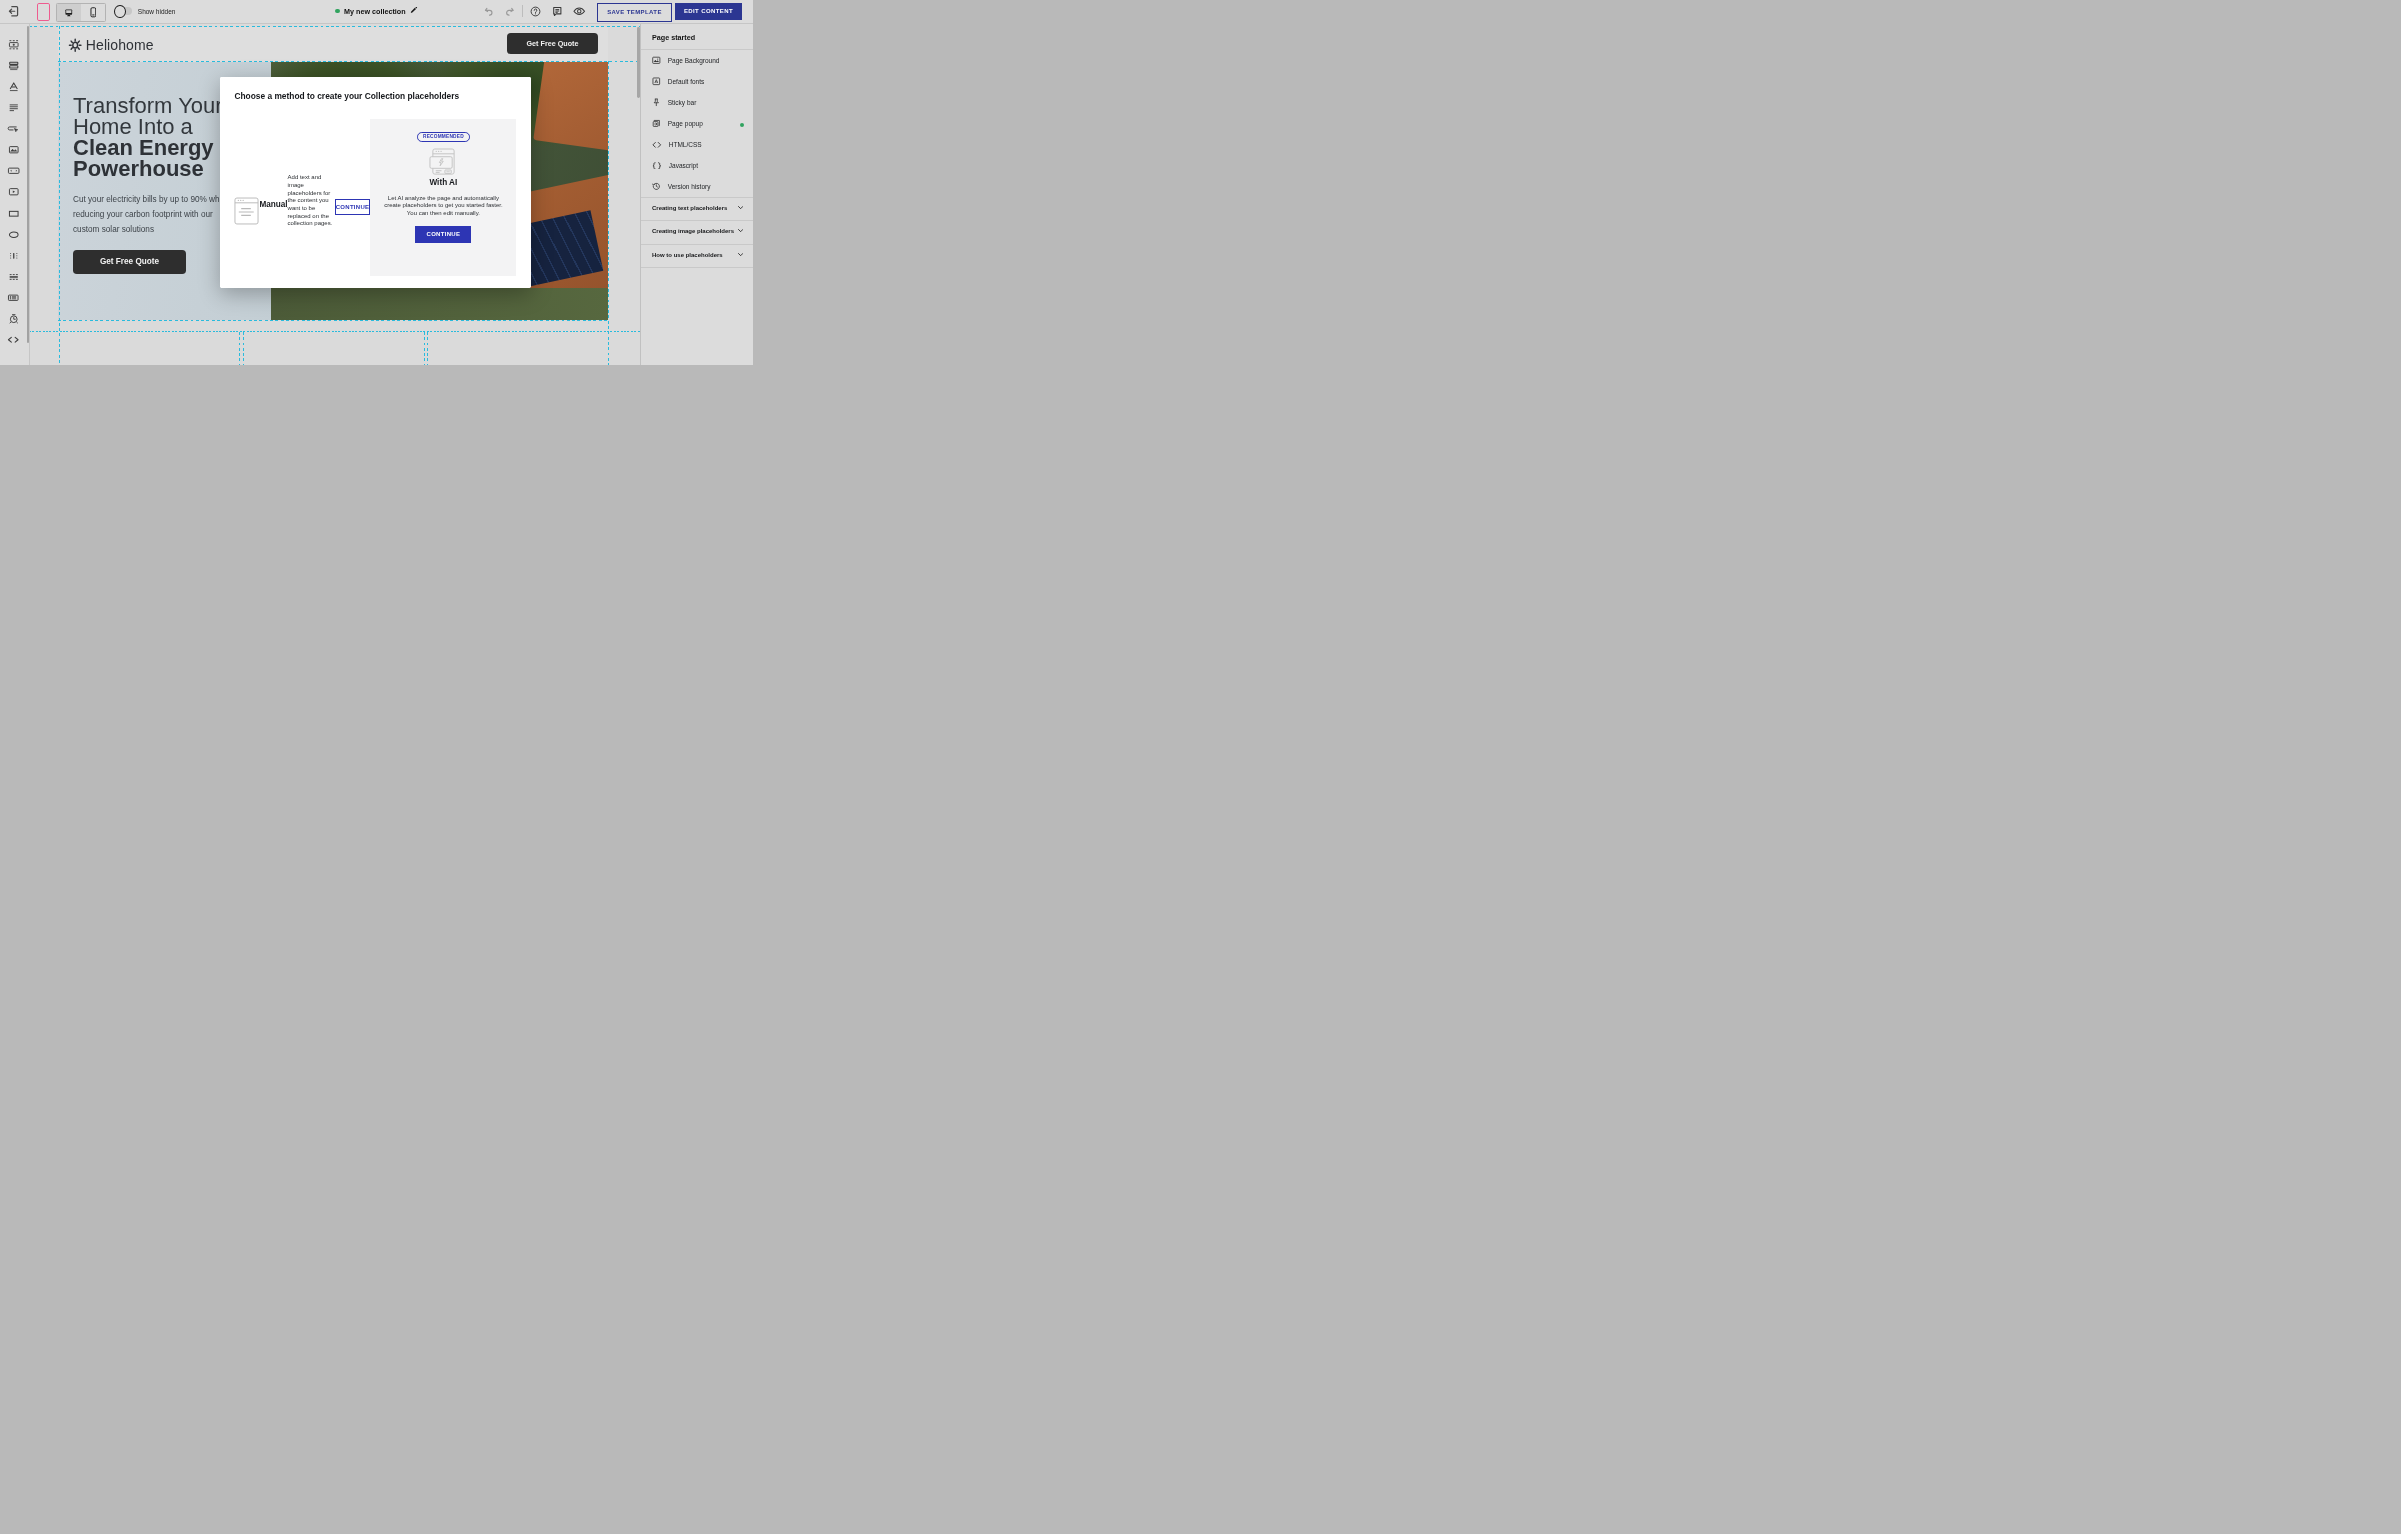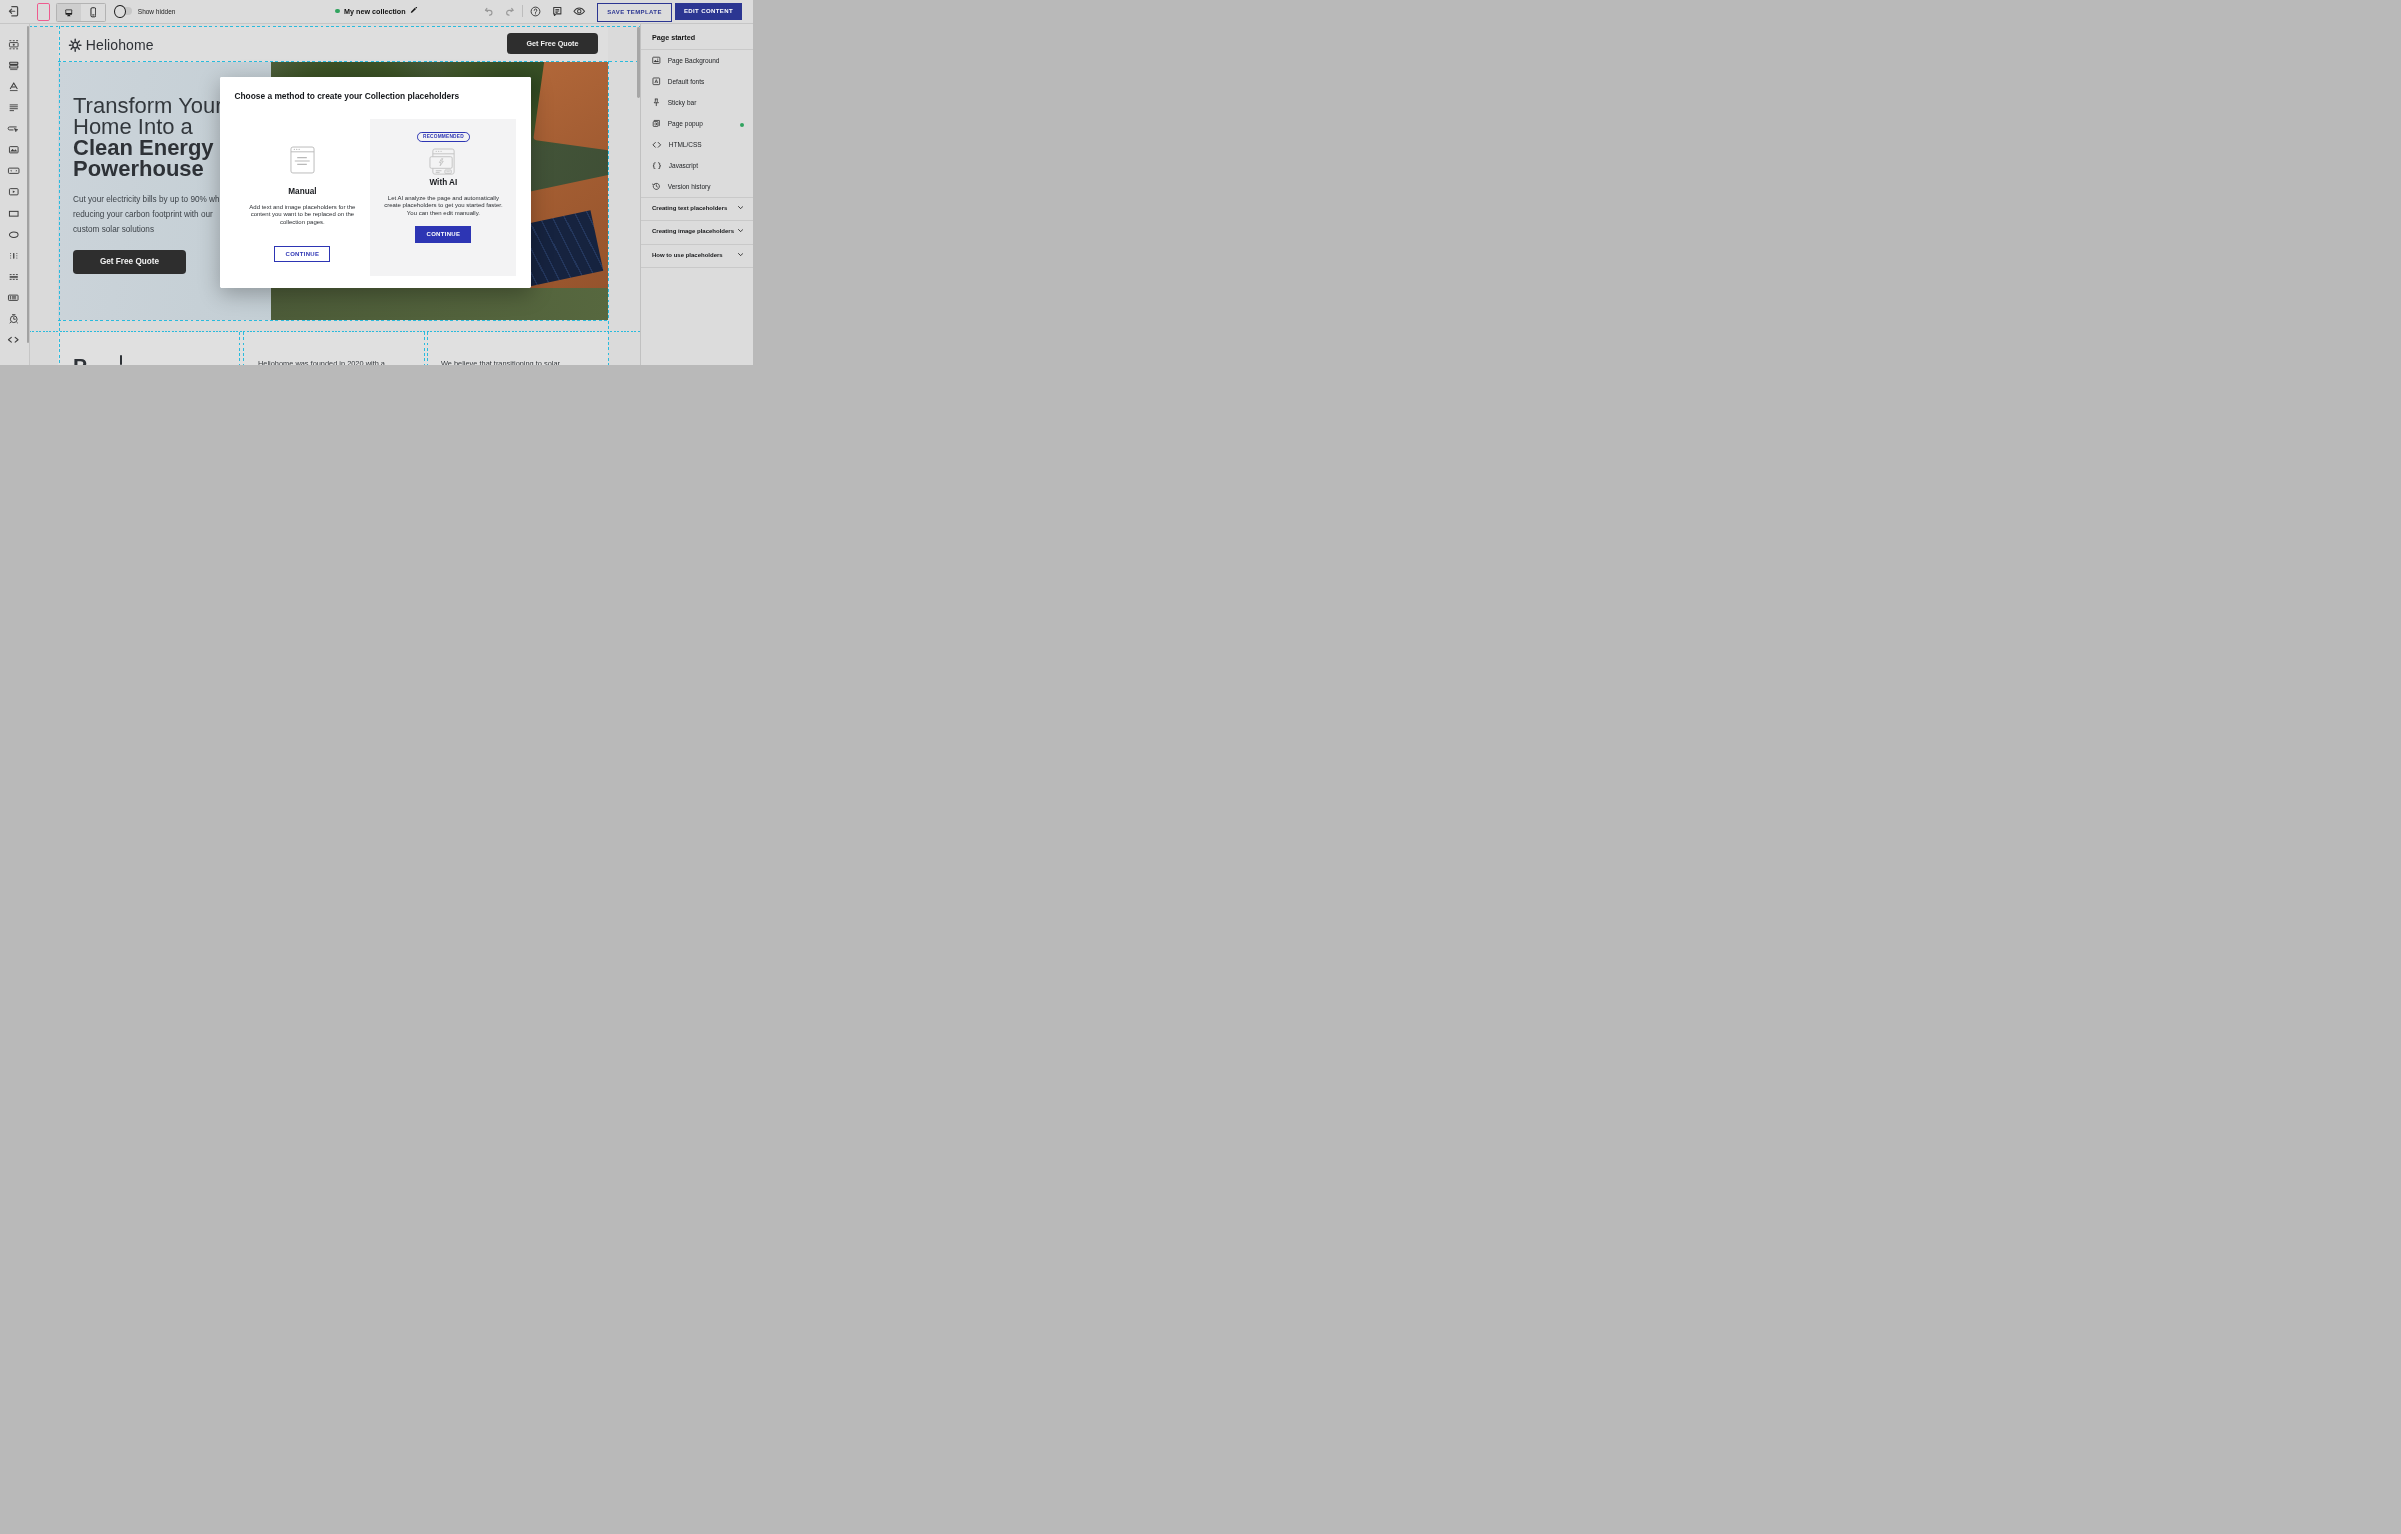--- a/index.html
+++ b/index.html
@@ -71,21 +71,21 @@
   .guide-h{position:absolute;height:1px;background:repeating-linear-gradient(90deg,#29bbdd 0 2.9px,transparent 2.9px 5.3px);z-index:5;}
   .guide-h.dense{background:repeating-linear-gradient(90deg,#29bbdd 0 1.9px,transparent 1.9px 3.4px);height:1.4px;}
   .guide-v{position:absolute;width:1px;background:repeating-linear-gradient(180deg,#29bbdd 0 2.9px,transparent 2.9px 5.3px);z-index:5;}
   #canvas-scrollbar{position:absolute;right:0.5px;top:4.8px;width:2.4px;height:71px;border-radius:1.4px;background:#a6a6a6;z-index:6;}
 
   
   #modal{left:220px;top:77px;width:311px;height:211px;background:#ffffff;border-radius:1.4px;
          box-shadow:0 5.8px 21.6px rgba(0,0,0,.28);z-index:50;}
   #modal-title{position:absolute;left:14.4px;top:14.4px;font-size:8.4px;font-weight:700;color:#16181c;}
   #modal-cols{position:absolute;left:14.4px;top:42px;width:282px;height:157px;display:flex;}
-  #col-manual{width:136px;display:flex;flex-direction:column;align-items:center;text-align:center;}
+  #col-manual{width:136px;display:flex;flex-direction:row;align-items:center;}
   #col-ai{width:146px;margin-left:0;background:#f3f3f4;display:flex;flex-direction:column;align-items:center;text-align:center;padding-top:12.5px;box-sizing:border-box;}
   #manual-icon{margin-top:27px;}
   .opt-heading{font-size:8.2px;font-weight:700;color:#17191d;}
   #col-manual .opt-heading{margin-top:13.4px;}
   .opt-body{font-size:6px;line-height:7.7px;color:#2c2f33;margin-top:7.2px;}
   #manual-body{width:111px;}
   #ai-body{width:124px;}
   #recommended-badge{height:8.2px;padding:0 4.8px;border:0.7px solid #2d35b4;border-radius:4.8px;color:#2d35b4;
       font-size:4.8px;font-weight:700;letter-spacing:0.2px;display:flex;align-items:center;}
   #ai-icon{margin-top:6.7px;}
@@ -378,26 +378,20 @@
         <div class="hero-h bold">Powerhouse</div>
         <div id="hero-par">
           <div>Cut your electricity bills by up to 90% while</div>
           <div>reducing your carbon footprint with our</div>
           <div>custom solar solutions</div>
         </div>
       </div>
       <div id="hero-cta" class="dark-btn">Get Free Quote</div>
     </div>
 
-    <div id="bottom-section">
-      <div id="bottom-heading">P</div>
-      <div id="bottom-asc"></div>
-      <div id="bottom-par-2" class="bottom-par">Heliohome was founded in 2020 with a</div>
-      <div id="bottom-par-3" class="bottom-par">We believe that transitioning to solar</div>
-    </div>
 
     <div class="guide-h" style="left:0;top:3.8px;width:611px;height:0.5px;"></div>
     <div class="guide-h" style="left:29px;top:38px;width:582px;"></div>
     <div class="guide-h" style="left:29px;top:297px;width:550px;"></div>
     <div class="guide-h dense" style="left:0;top:308px;width:611px;"></div>
     <div class="guide-v" style="left:30px;top:3.8px;height:339px;"></div>
     <div class="guide-v" style="left:579px;top:38px;height:305px;"></div>
     <div class="guide-v" style="left:210px;top:309px;height:34px;"></div>
     <div class="guide-v" style="left:214px;top:309px;height:34px;"></div>
     <div class="guide-v" style="left:395px;top:309px;height:34px;"></div>

